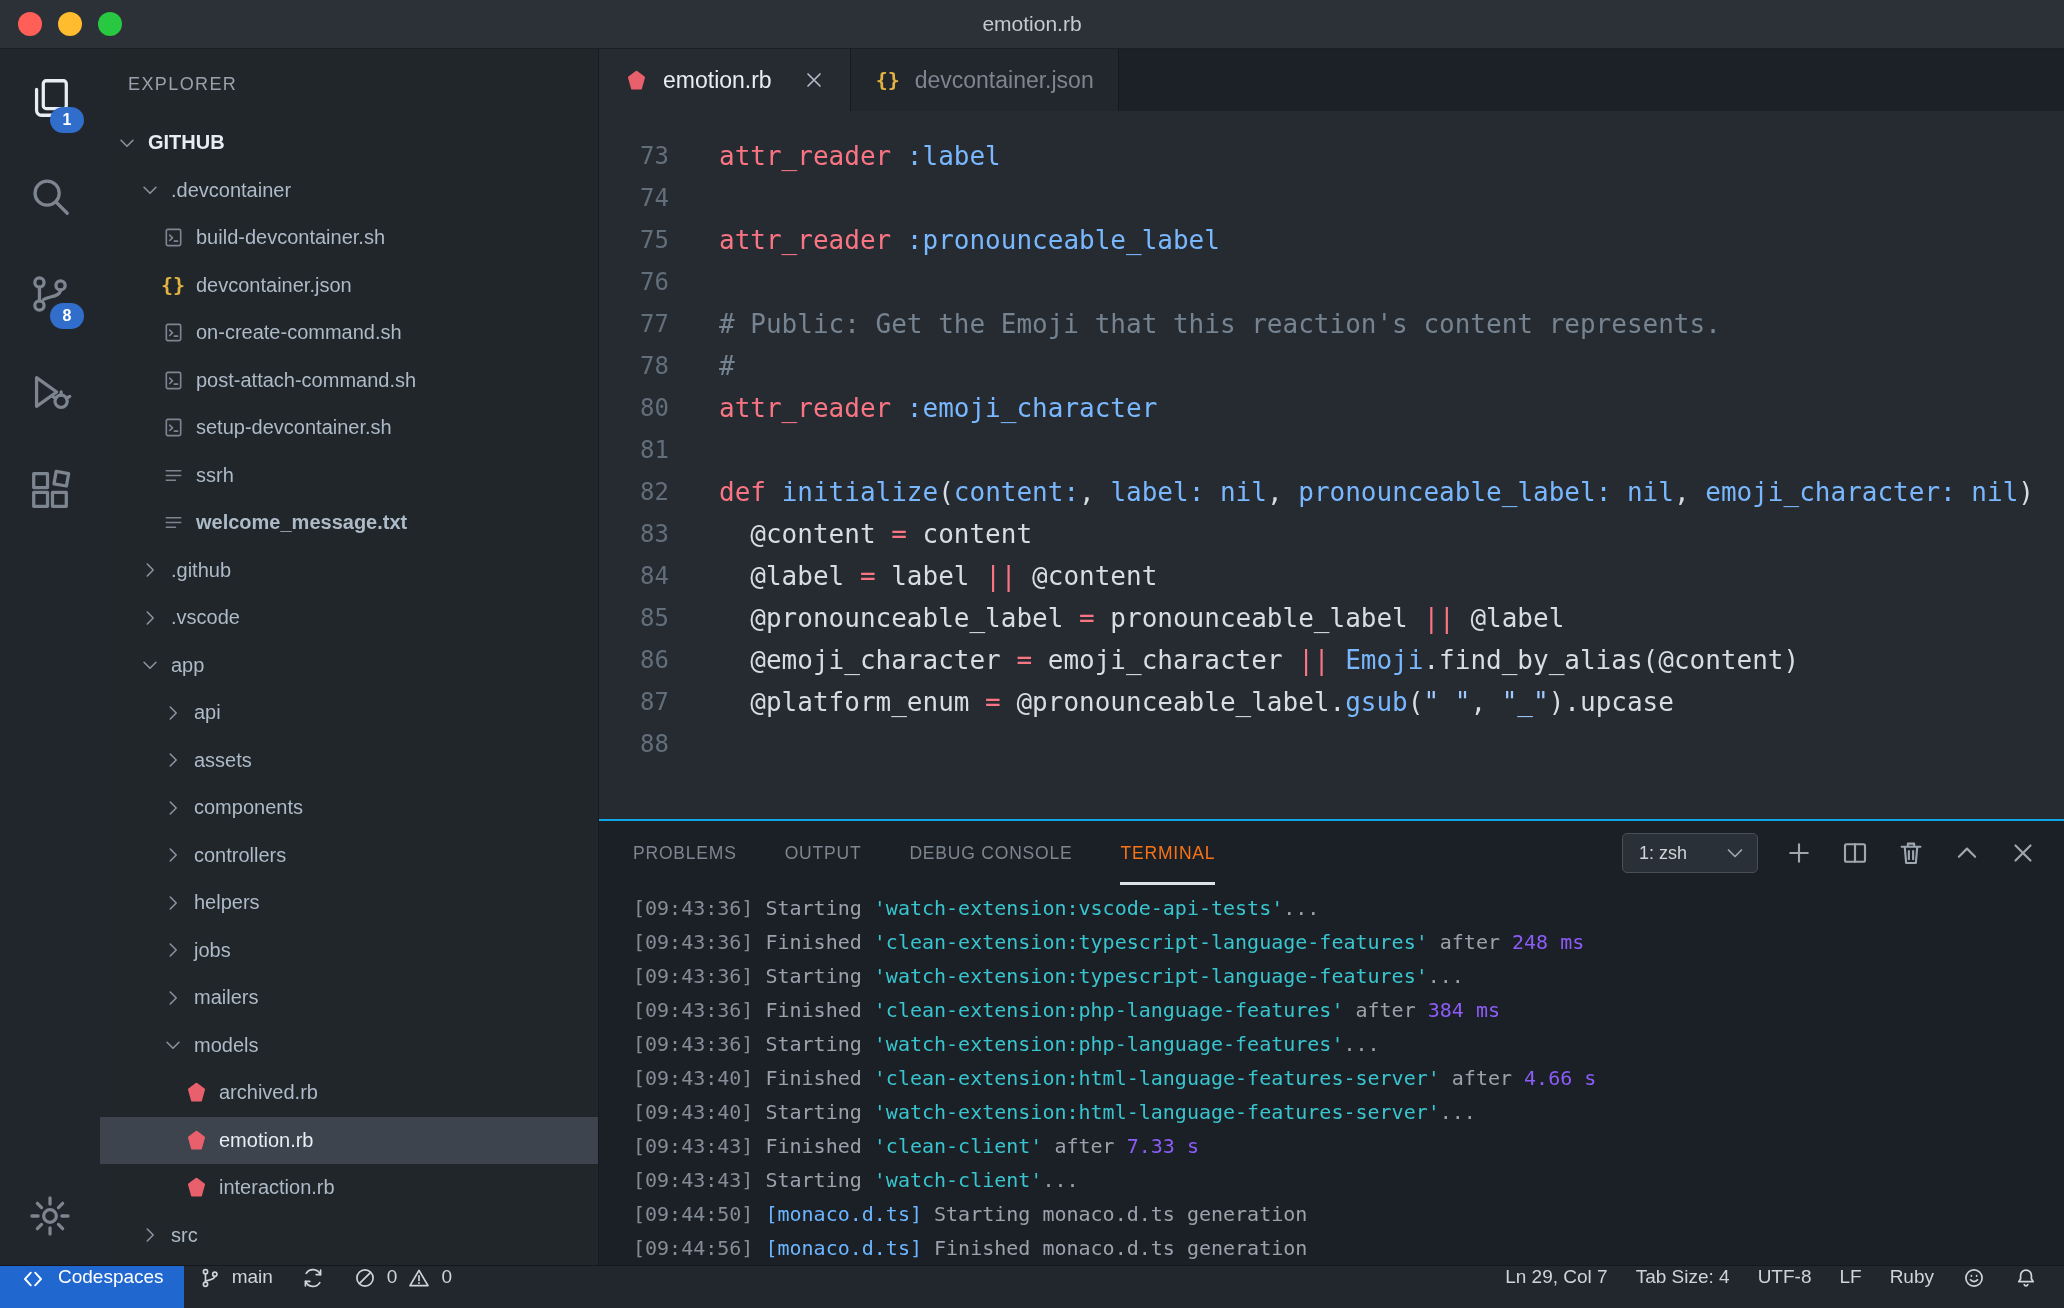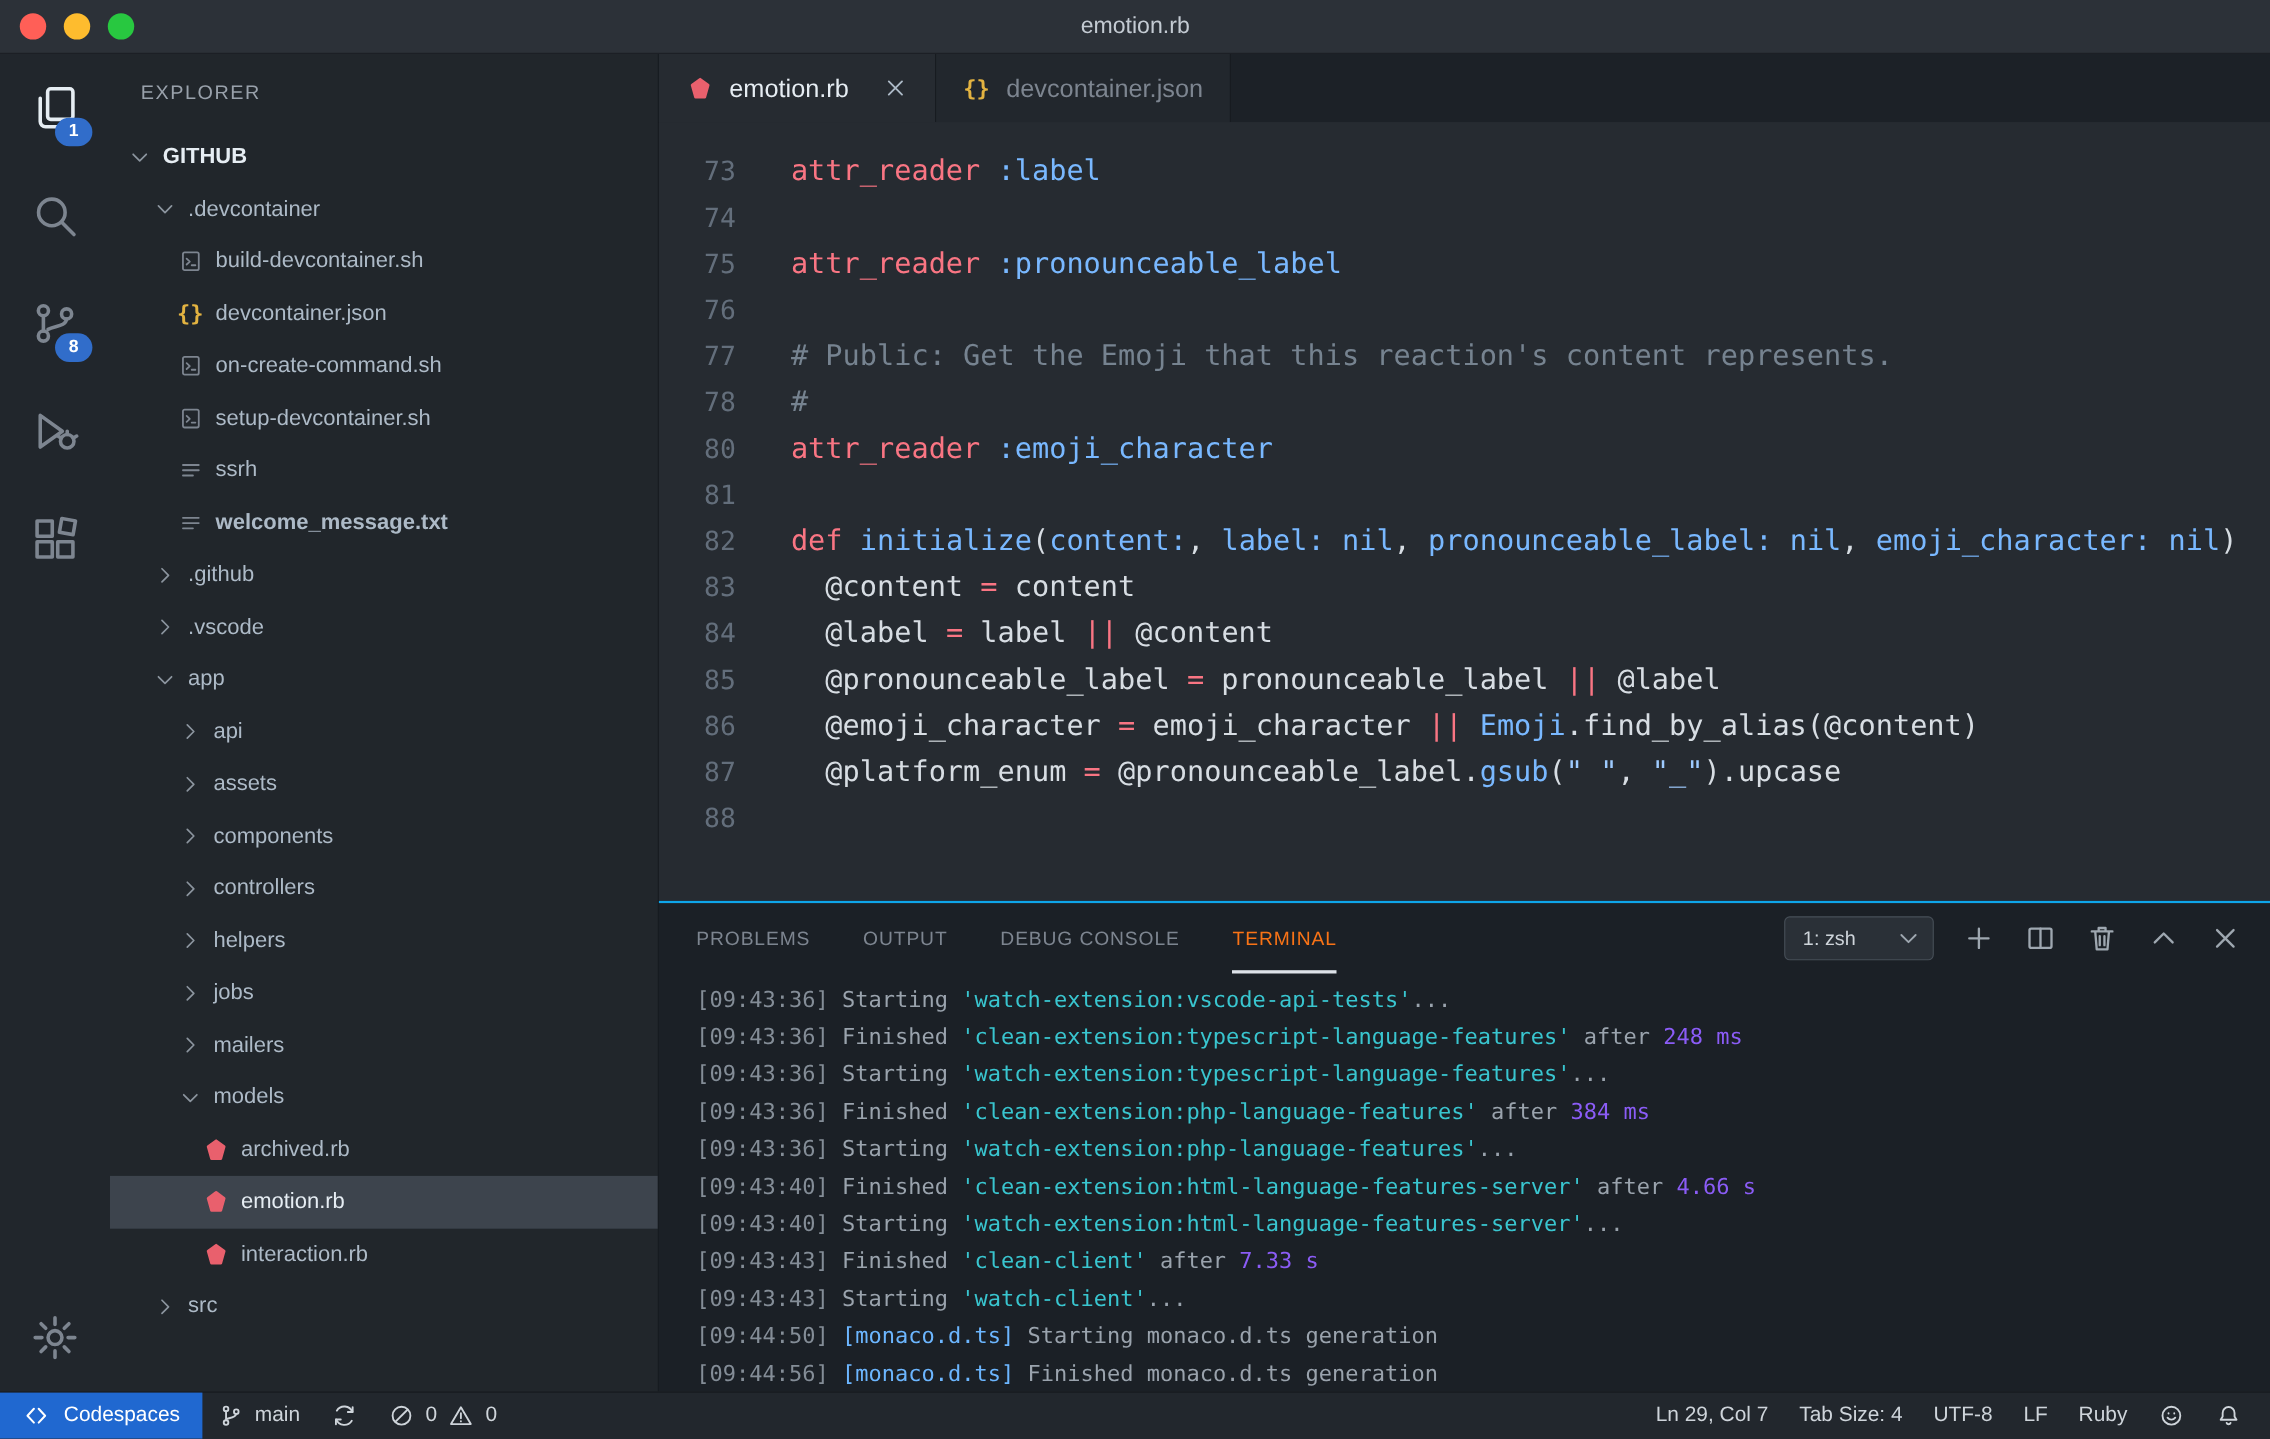--- a/index.html
+++ b/index.html
@@ -55,21 +55,21 @@
   .shell-select{display:flex;align-items:center;gap:36px;height:38px;background:#2a3037;border:1px solid #474f58;border-radius:5px;padding:0 10px 0 16px;color:#ced4da;font-size:18px;cursor:pointer}
   .shell-select span{display:flex;align-items:center}
   .shell-select svg{width:24px;height:24px;color:#9ea7b0}
   .panel-action{color:#9ea7b0;display:flex;align-items:center;justify-content:center;cursor:pointer}
   .panel-action svg{width:30px;height:30px}
   .terminal{flex:1;padding:6px 0 0 34px;font-family:"DejaVu Sans Mono",monospace;font-size:20px;overflow:hidden}
   .term-line{height:34px;line-height:34px;white-space:pre}
   .tm-d{color:#848d97}.tm-t{color:#9aa3ad}.tm-cy{color:#39c5cf}.tm-mg{color:#8b5cf6}.tm-bl{color:#6cb6ff}
   
   .statusbar{flex:0 0 42px;background:#22272d;border-top:1px solid #14181d;display:flex;align-items:center;color:#ced4da;font-size:19px}
-  .sb-item{display:flex;align-items:center;gap:10px;padding:0 14px;height:100%;cursor:pointer}
+  .sb-item{display:flex;align-items:flex-start;gap:10px;padding:0 14px;height:100%;cursor:pointer}
   .sb-item>span{display:flex;align-items:center}
   .sb-item svg{width:24px;height:24px}
   .sb-remote{background:#2068d0;color:#fff;padding:0 20px;gap:12px}
   .sb-remote svg{width:26px;height:26px}
   .sb-right{margin-left:auto;display:flex;align-items:center;height:100%;padding-right:12px}
 </style>
 </head>
 <body>
 
 <div class="titlebar">
@@ -177,20 +177,29 @@
           <span>devcontainer.json</span>
         </div>
         <div class="tree-row" style="padding-left: 60px;">
           <span class="fileicon">
             <svg viewBox="0 0 24 24" fill="none" stroke="currentColor" stroke-width="1.7" stroke-linecap="round" stroke-linejoin="round">
               <rect x="4.5" y="3.5" width="15" height="17" rx="1.6"></rect>
               <path d="M8 9.5l3 2.8-3 2.8M12.8 15.8h3.5"></path>
             </svg>
           </span>
           <span>on-create-command.sh</span>
+        </div>
+        <div class="tree-row" style="padding-left: 60px;">
+          <span class="fileicon">
+            <svg viewBox="0 0 24 24" fill="none" stroke="currentColor" stroke-width="1.7" stroke-linecap="round" stroke-linejoin="round">
+              <rect x="4.5" y="3.5" width="15" height="17" rx="1.6"></rect>
+              <path d="M8 9.5l3 2.8-3 2.8M12.8 15.8h3.5"></path>
+            </svg>
+          </span>
+          <span>post-attach-command.sh</span>
         </div>
         <div class="tree-row" style="padding-left: 60px;">
           <span class="fileicon">
             <svg viewBox="0 0 24 24" fill="none" stroke="currentColor" stroke-width="1.7" stroke-linecap="round" stroke-linejoin="round">
               <rect x="4.5" y="3.5" width="15" height="17" rx="1.6"></rect>
               <path d="M8 9.5l3 2.8-3 2.8M12.8 15.8h3.5"></path>
             </svg>
           </span>
           <span>setup-devcontainer.sh</span>
         </div>

